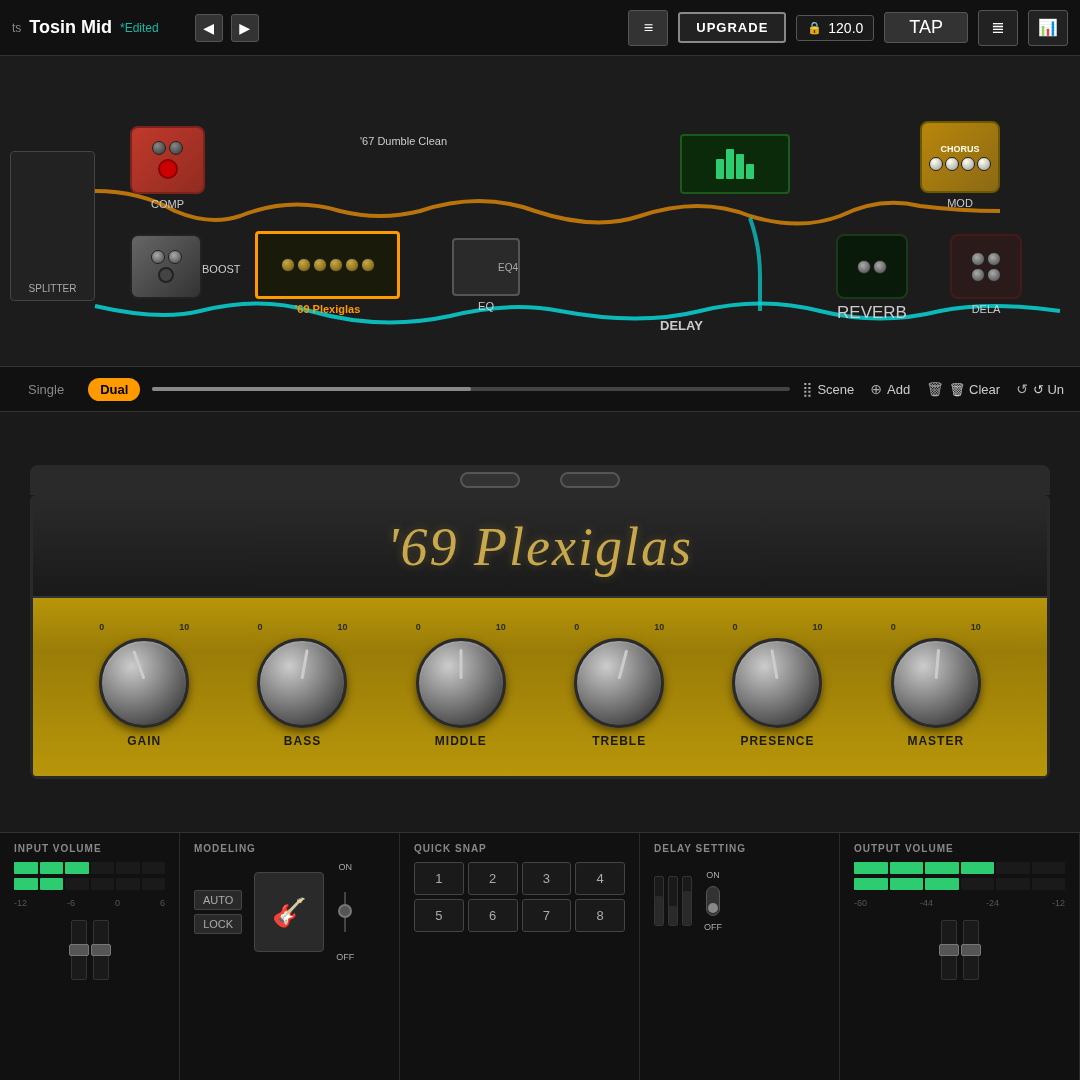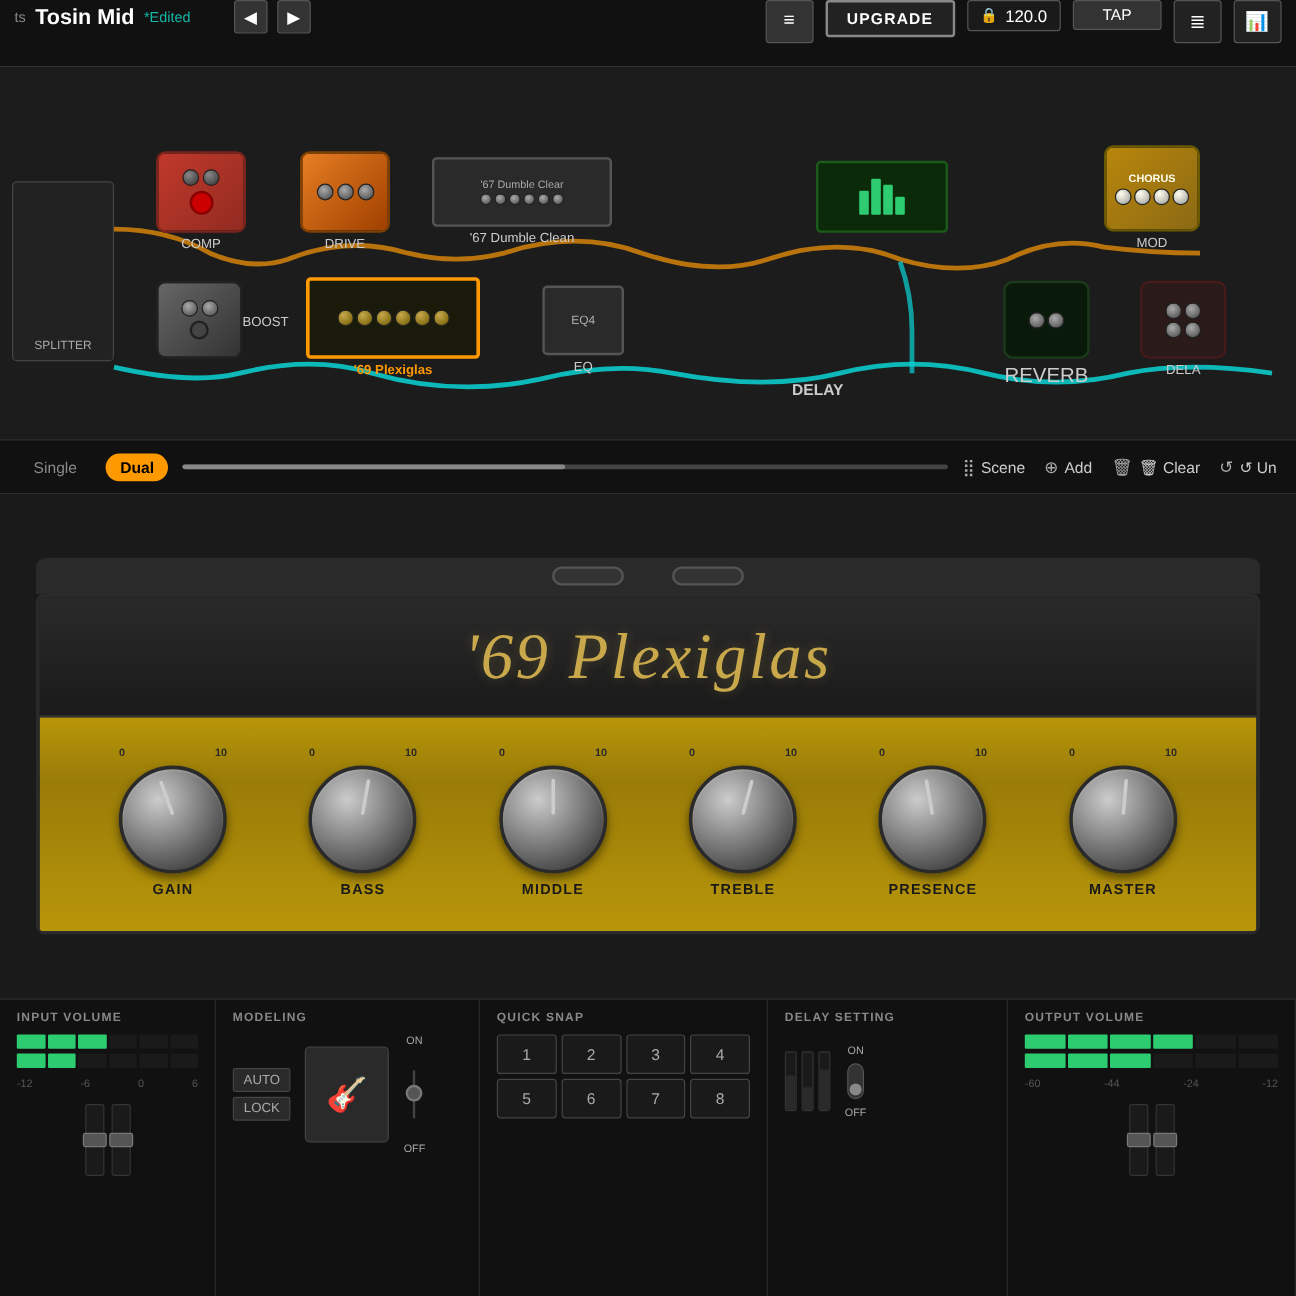--- a/index.html
+++ b/index.html
@@ -10,21 +10,21 @@
       background: #1a1a1a;
       font-family: Arial, sans-serif;
       color: #fff;
     }
 
     
     .top-bar {
       height: 56px;
       background: #111;
       display: flex;
-      align-items: flex-start;
+      align-items: center;
       padding: 0 12px;
       gap: 10px;
       border-bottom: 1px solid #333;
     }
     .top-bar-left {
       display: flex;
       align-items: center;
       gap: 8px;
       flex: 1;
     }
@@ -84,21 +84,21 @@
       display: flex;
       align-items: center;
       gap: 6px;
     }
     .lock-icon { font-size: 12px; color: #f90; }
     .tap-btn {
       background: #333;
       border: 1px solid #555;
       color: #fff;
       padding: 4px 24px;
-      font-size: 13px;
+      font-size: 18px;
       border-radius: 3px;
       cursor: pointer;
     }
     .icon-btn {
       background: #222;
       border: 1px solid #555;
       color: #fff;
       width: 40px;
       height: 36px;
       display: flex;
@@ -532,43 +532,22 @@
     <div style="width:75px; height:68px; background:linear-gradient(135deg,#c0392b,#922b21); border-radius:8px; border:2px solid #7b241c; display:flex; flex-direction:column; align-items:center; justify-content:center; gap:4px;">
       <div style="display:flex; gap:3px;">
         <div class="mini-knob" style="background:radial-gradient(circle at 35% 30%,#888,#333);"></div>
         <div class="mini-knob" style="background:radial-gradient(circle at 35% 30%,#888,#333);"></div>
       </div>
       <div style="width:20px; height:20px; background:#cc0000; border-radius:50%; border:2px solid #880000;"></div>
     </div>
     <span style="font-size:11px; color:#ccc; margin-top:4px;">COMP</span>
   </div>
 
-  <div style="position:absolute; top:70px; left:250px; display:flex; flex-direction:column; align-items:center;">
-    <div style="width:75px; height:68px; background:linear-gradient(135deg,#e67e22,#a04000); border-radius:8px; border:2px solid #804000; display:flex; flex-direction:column; align-items:center; justify-content:center; gap:4px;">
-      <div style="display:flex; gap:3px;">
-        <div class="mini-knob"></div>
-        <div class="mini-knob"></div>
-        <div class="mini-knob"></div>
-      </div>
-    </div>
-    <span style="font-size:11px; color:#ccc; margin-top:4px;">DRIVE</span>
-  </div>
 
   <div style="position:absolute; top:75px; left:360px; display:flex; flex-direction:column; align-items:center;">
-    <div style="width:150px; height:58px; background:#2a2a2a; border-radius:4px; border:2px solid #555; display:flex; flex-direction:column; align-items:center; justify-content:center; gap:2px;">
-      <span style="font-size:9px; color:#aaa;">'67 Dumble Clear</span>
-      <div style="display:flex; gap:2px;">
-        <div class="mini-knob" style="width:10px; height:10px;"></div>
-        <div class="mini-knob" style="width:10px; height:10px;"></div>
-        <div class="mini-knob" style="width:10px; height:10px;"></div>
-        <div class="mini-knob" style="width:10px; height:10px;"></div>
-        <div class="mini-knob" style="width:10px; height:10px;"></div>
-        <div class="mini-knob" style="width:10px; height:10px;"></div>
-      </div>
-    </div>
     <span style="font-size:11px; color:#ccc; margin-top:4px;">'67 Dumble Clean</span>
   </div>
 
   <div style="position:absolute; top:78px; left:680px; width:110px; height:60px; background:#0a2a0a; border:2px solid #1a5a1a; border-radius:4px; display:flex; align-items:center; justify-content:center; gap:3px;">
     <div style="display:flex; gap:2px; align-items:flex-end;">
       <div style="width:8px; background:#2ecc71; border-radius:1px; height:20px;"></div>
       <div style="width:8px; background:#2ecc71; border-radius:1px; height:30px;"></div>
       <div style="width:8px; background:#2ecc71; border-radius:1px; height:25px;"></div>
       <div style="width:8px; background:#2ecc71; border-radius:1px; height:15px;"></div>
     </div>
@@ -606,21 +585,21 @@
         <div class="mini-knob" style="background:radial-gradient(circle at 35% 30%,#c8a84b,#6b5900);"></div>
         <div class="mini-knob" style="background:radial-gradient(circle at 35% 30%,#c8a84b,#6b5900);"></div>
         <div class="mini-knob" style="background:radial-gradient(circle at 35% 30%,#c8a84b,#6b5900);"></div>
         <div class="mini-knob" style="background:radial-gradient(circle at 35% 30%,#c8a84b,#6b5900);"></div>
       </div>
     </div>
     <span style="font-size:11px; color:#f90; margin-top:4px; font-weight:bold;">'69 Plexiglas</span>
   </div>
 
   <div style="position:absolute; top:182px; left:452px; display:flex; flex-direction:column; align-items:center;">
-    <div style="width:68px; height:58px; background:#2a2a2a; border-radius:4px; border:2px solid #555; display:flex; align-items:center; justify-content:center;">
+    <div style="width:68px; height:58px; background:#2a2a2a; border-radius:4px; border:2px solid #555; display:flex; align-items:center; justify-content:flex-end;">
       <span style="font-size:10px; color:#aaa;">EQ4</span>
     </div>
     <span style="font-size:11px; color:#ccc; margin-top:4px;">EQ</span>
   </div>
 
   <div style="position:absolute; top:260px; left:660px;">
     <span style="font-size:13px; color:#ccc; font-weight:bold;">DELAY</span>
   </div>
 
   <div style="position:absolute; top:178px; left:836px; display:flex; flex-direction:column; align-items:center;">

